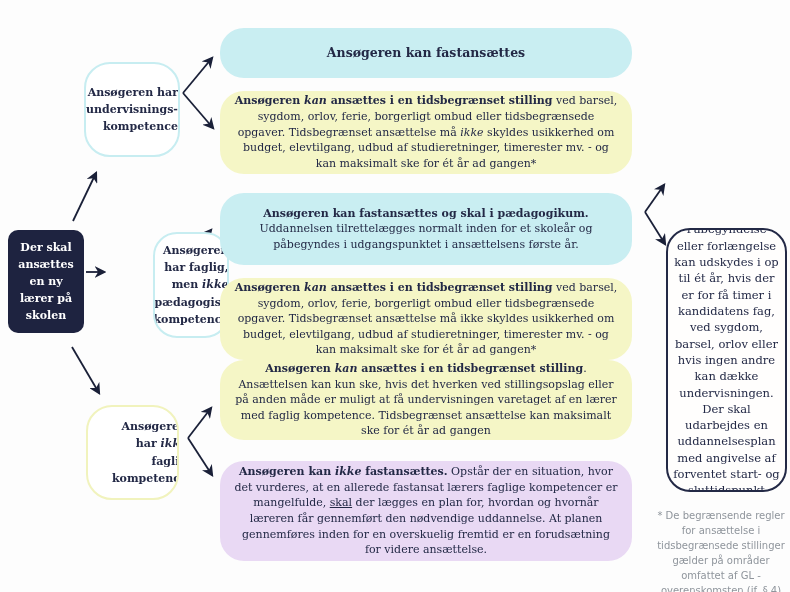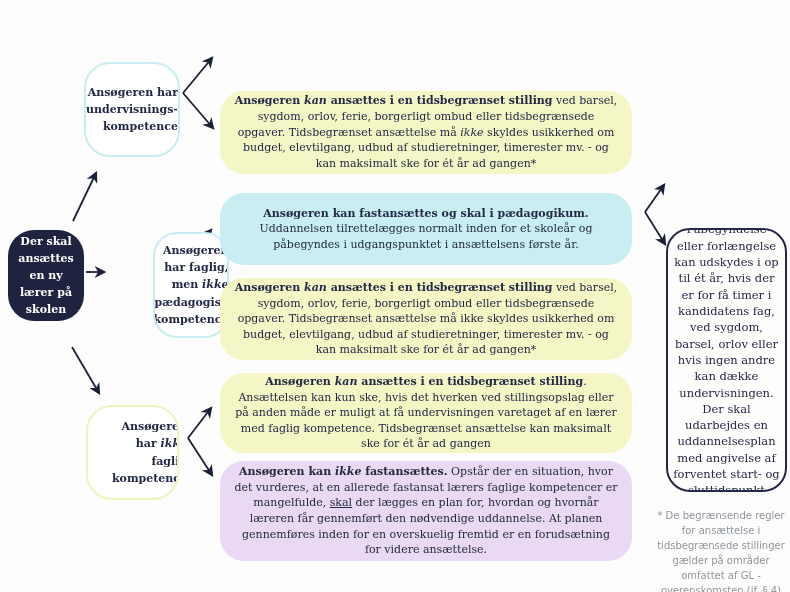--- a/index.html
+++ b/index.html
@@ -67,44 +67,47 @@
     <line x1="183" y1="93" x2="212" y2="58" marker-end="url(#ah)"></line>
     <line x1="183" y1="93" x2="213" y2="128" marker-end="url(#ah)"></line>
     <line x1="184" y1="262" x2="211" y2="230" marker-end="url(#ah)"></line>
     <line x1="184" y1="262" x2="208" y2="296" marker-end="url(#ah)"></line>
     <line x1="188" y1="438" x2="211" y2="408" marker-end="url(#ah)"></line>
     <line x1="188" y1="438" x2="212" y2="475" marker-end="url(#ah)"></line>
     <line x1="645" y1="212" x2="664" y2="185" marker-end="url(#ah)"></line>
     <line x1="645" y1="212" x2="665" y2="244" marker-end="url(#ah)"></line>
   </svg>
 
-  <div class="box dark" style="left:8px; top:230px; width:76px; height:91px;">
+  <div class="box dark" style="left:8px; top:230px; width:76px; height:103px;border-radius:10px;">
     <div><span class="sg-b">Der skal ansættes en ny lærer på skolen</span></div>
   </div>
 
   <div class="box node cyan-border" style="left:84px; top:62px; width:96px; height:95px;">
     <div><span class="sg-b">Ansøgeren har undervisnings-kompetence</span></div>
   </div>
   <div class="box node cyan-border" style="left:106px; top:232px; width:76px; height:106px; border-radius:24px;margin-left:47px;">
     <div><span class="sg-b">Ansøgeren har faglig, men </span><span class="sg-b sg-i">ikke</span><span class="sg-b"> pædagogisk kompetence</span></div>
   </div>
   <div class="box node yellow-border" style="left:86px; top:405px; width:93px; height:95px;">
     <div><span class="sg-b">Ansøgeren har </span><span class="sg-b sg-i">ikke</span><span class="sg-b"> faglig kompetence</span></div>
   </div>
 
+  <div class="box outcome fill-cyan headline" style="left:220px; top:28px; width:412px; height:50px;">
+    <div><span class="sg-b">Ansøgeren kan fastansættes</span></div>
+  </div>
   <div class="box outcome fill-yellow" style="left:220px; top:91px; width:412px; height:83px;">
     <div><span class="sg-b">Ansøgeren </span><span class="sg-b sg-i">kan</span><span class="sg-b"> ansættes i en tidsbegrænset stilling</span><span> ved barsel, sygdom, orlov, ferie, borgerligt ombud eller tidsbegrænsede opgaver. Tidsbegrænset ansættelse må </span><span class="sg-i">ikke</span><span> skyldes usikkerhed om budget, elevtilgang, udbud af studieretninger, timerester mv. - og kan maksimalt ske for ét år ad gangen*</span></div>
   </div>
   <div class="box outcome fill-cyan" style="left:220px; top:193px; width:412px; height:72px;">
     <div><span class="sg-b">Ansøgeren kan fastansættes og skal i pædagogikum.</span><span> Uddannelsen tilrettelægges normalt inden for et skoleår og påbegyndes i udgangspunktet i ansættelsens første år.</span></div>
   </div>
   <div class="box outcome fill-yellow" style="left:220px; top:278px; width:412px; height:82px;">
     <div><span class="sg-b">Ansøgeren </span><span class="sg-b sg-i">kan</span><span class="sg-b"> ansættes i en tidsbegrænset stilling</span><span> ved barsel, sygdom, orlov, ferie, borgerligt ombud eller tidsbegrænsede opgaver. Tidsbegrænset ansættelse må ikke skyldes usikkerhed om budget, elevtilgang, udbud af studieretninger, timerester mv. - og kan maksimalt ske for ét år ad gangen*</span></div>
   </div>
-  <div class="box outcome fill-yellow" style="left:220px; top:373px; width:412px; height:80px;">
+  <div class="box outcome fill-yellow" style="left:220px; top:360px; width:412px; height:80px;">
     <div><span class="sg-b">Ansøgeren </span><span class="sg-b sg-i">kan</span><span class="sg-b"> ansættes i en tidsbegrænset stilling</span><span>. Ansættelsen kan kun ske, hvis det hverken ved stillingsopslag eller på anden måde er muligt at få undervisningen varetaget af en lærer med faglig kompetence. Tidsbegrænset ansættelse kan maksimalt ske for ét år ad gangen</span></div>
   </div>
   <div class="box outcome fill-purple" style="left:220px; top:461px; width:412px; height:100px;">
     <div><span class="sg-b">Ansøgeren kan </span><span class="sg-b sg-i">ikke</span><span class="sg-b"> fastansættes.</span><span> Opstår der en situation, hvor det vurderes, at en allerede fastansat lærers faglige kompetencer er mangelfulde, </span><span class="sg-u">skal</span><span> der lægges en plan for, hvordan og hvornår læreren får gennemført den nødvendige uddannelse. At planen gennemføres inden for en overskuelig fremtid er en forudsætning for videre ansættelse.</span></div>
   </div>
 
   <div class="box side yellow-border" style="left:666px; top:228px; width:121px; height:264px;">
     <div><span>Påbegyndelse eller forlængelse kan udskydes i op til ét år, hvis der er for få timer i kandidatens fag, ved sygdom, barsel, orlov eller hvis ingen andre kan dække undervisningen. Der skal udarbejdes en uddannelsesplan med angivelse af forventet start- og sluttidspunkt</span></div>
   </div>
 

